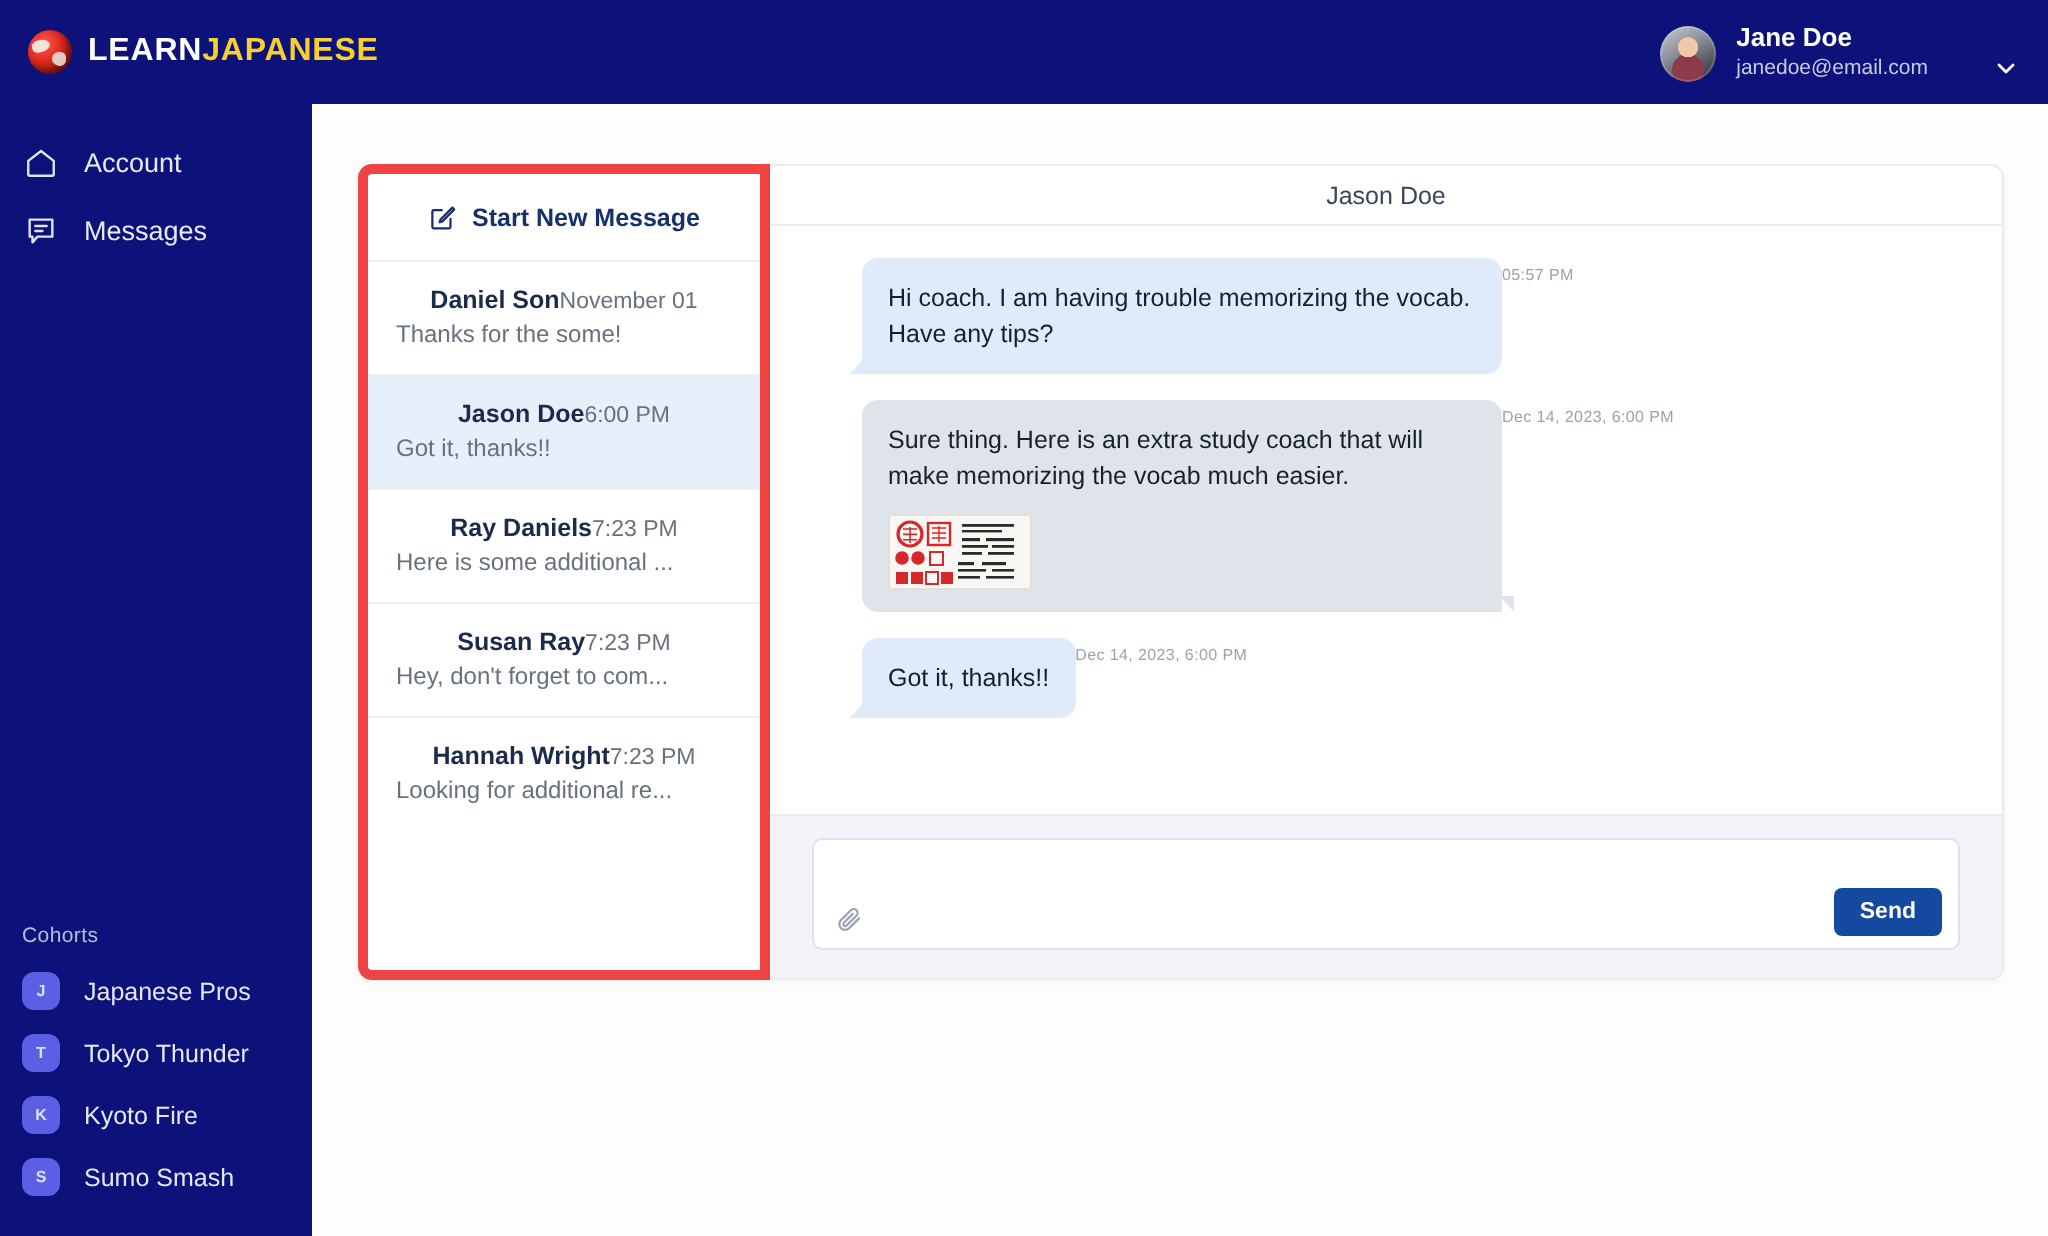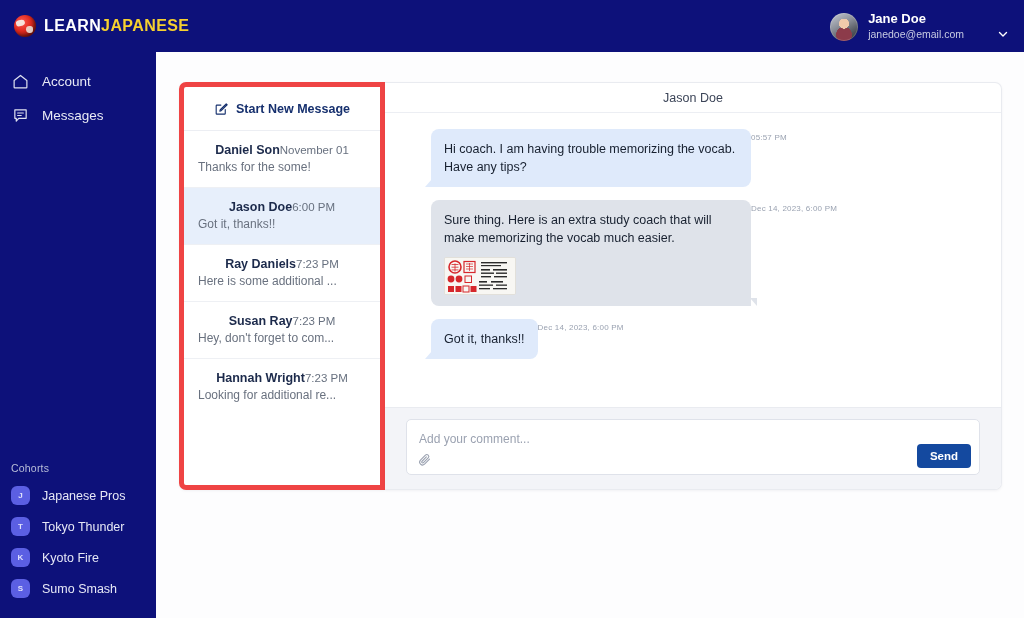--- a/index.html
+++ b/index.html
@@ -391,21 +391,20 @@
 
           <div class="row in">
             <div class="bubble">Got it, thanks!!</div>
             <div class="stamp">Dec 14, 2023, 6:00 PM</div>
           </div>
 
         </div>
 
         <div class="composer-wrap">
           <div class="composer">
-            <input class="composer-input" type="text" placeholder="Add your comment..." style="">
             <span class="clip">
               <svg width="15" height="15" viewBox="0 0 24 24" fill="none" stroke="#9aa1b0" stroke-width="1.7" stroke-linecap="round" stroke-linejoin="round">
                 <path d="M20 11.5 12 19.5a4.6 4.6 0 0 1-6.5-6.5l8-8a3.1 3.1 0 0 1 4.4 4.4l-8 8a1.6 1.6 0 0 1-2.2-2.2l7.3-7.3"></path>
               </svg>
             </span>
             <button class="send-btn">Send</button>
           </div>
         </div>
 
       </div>

